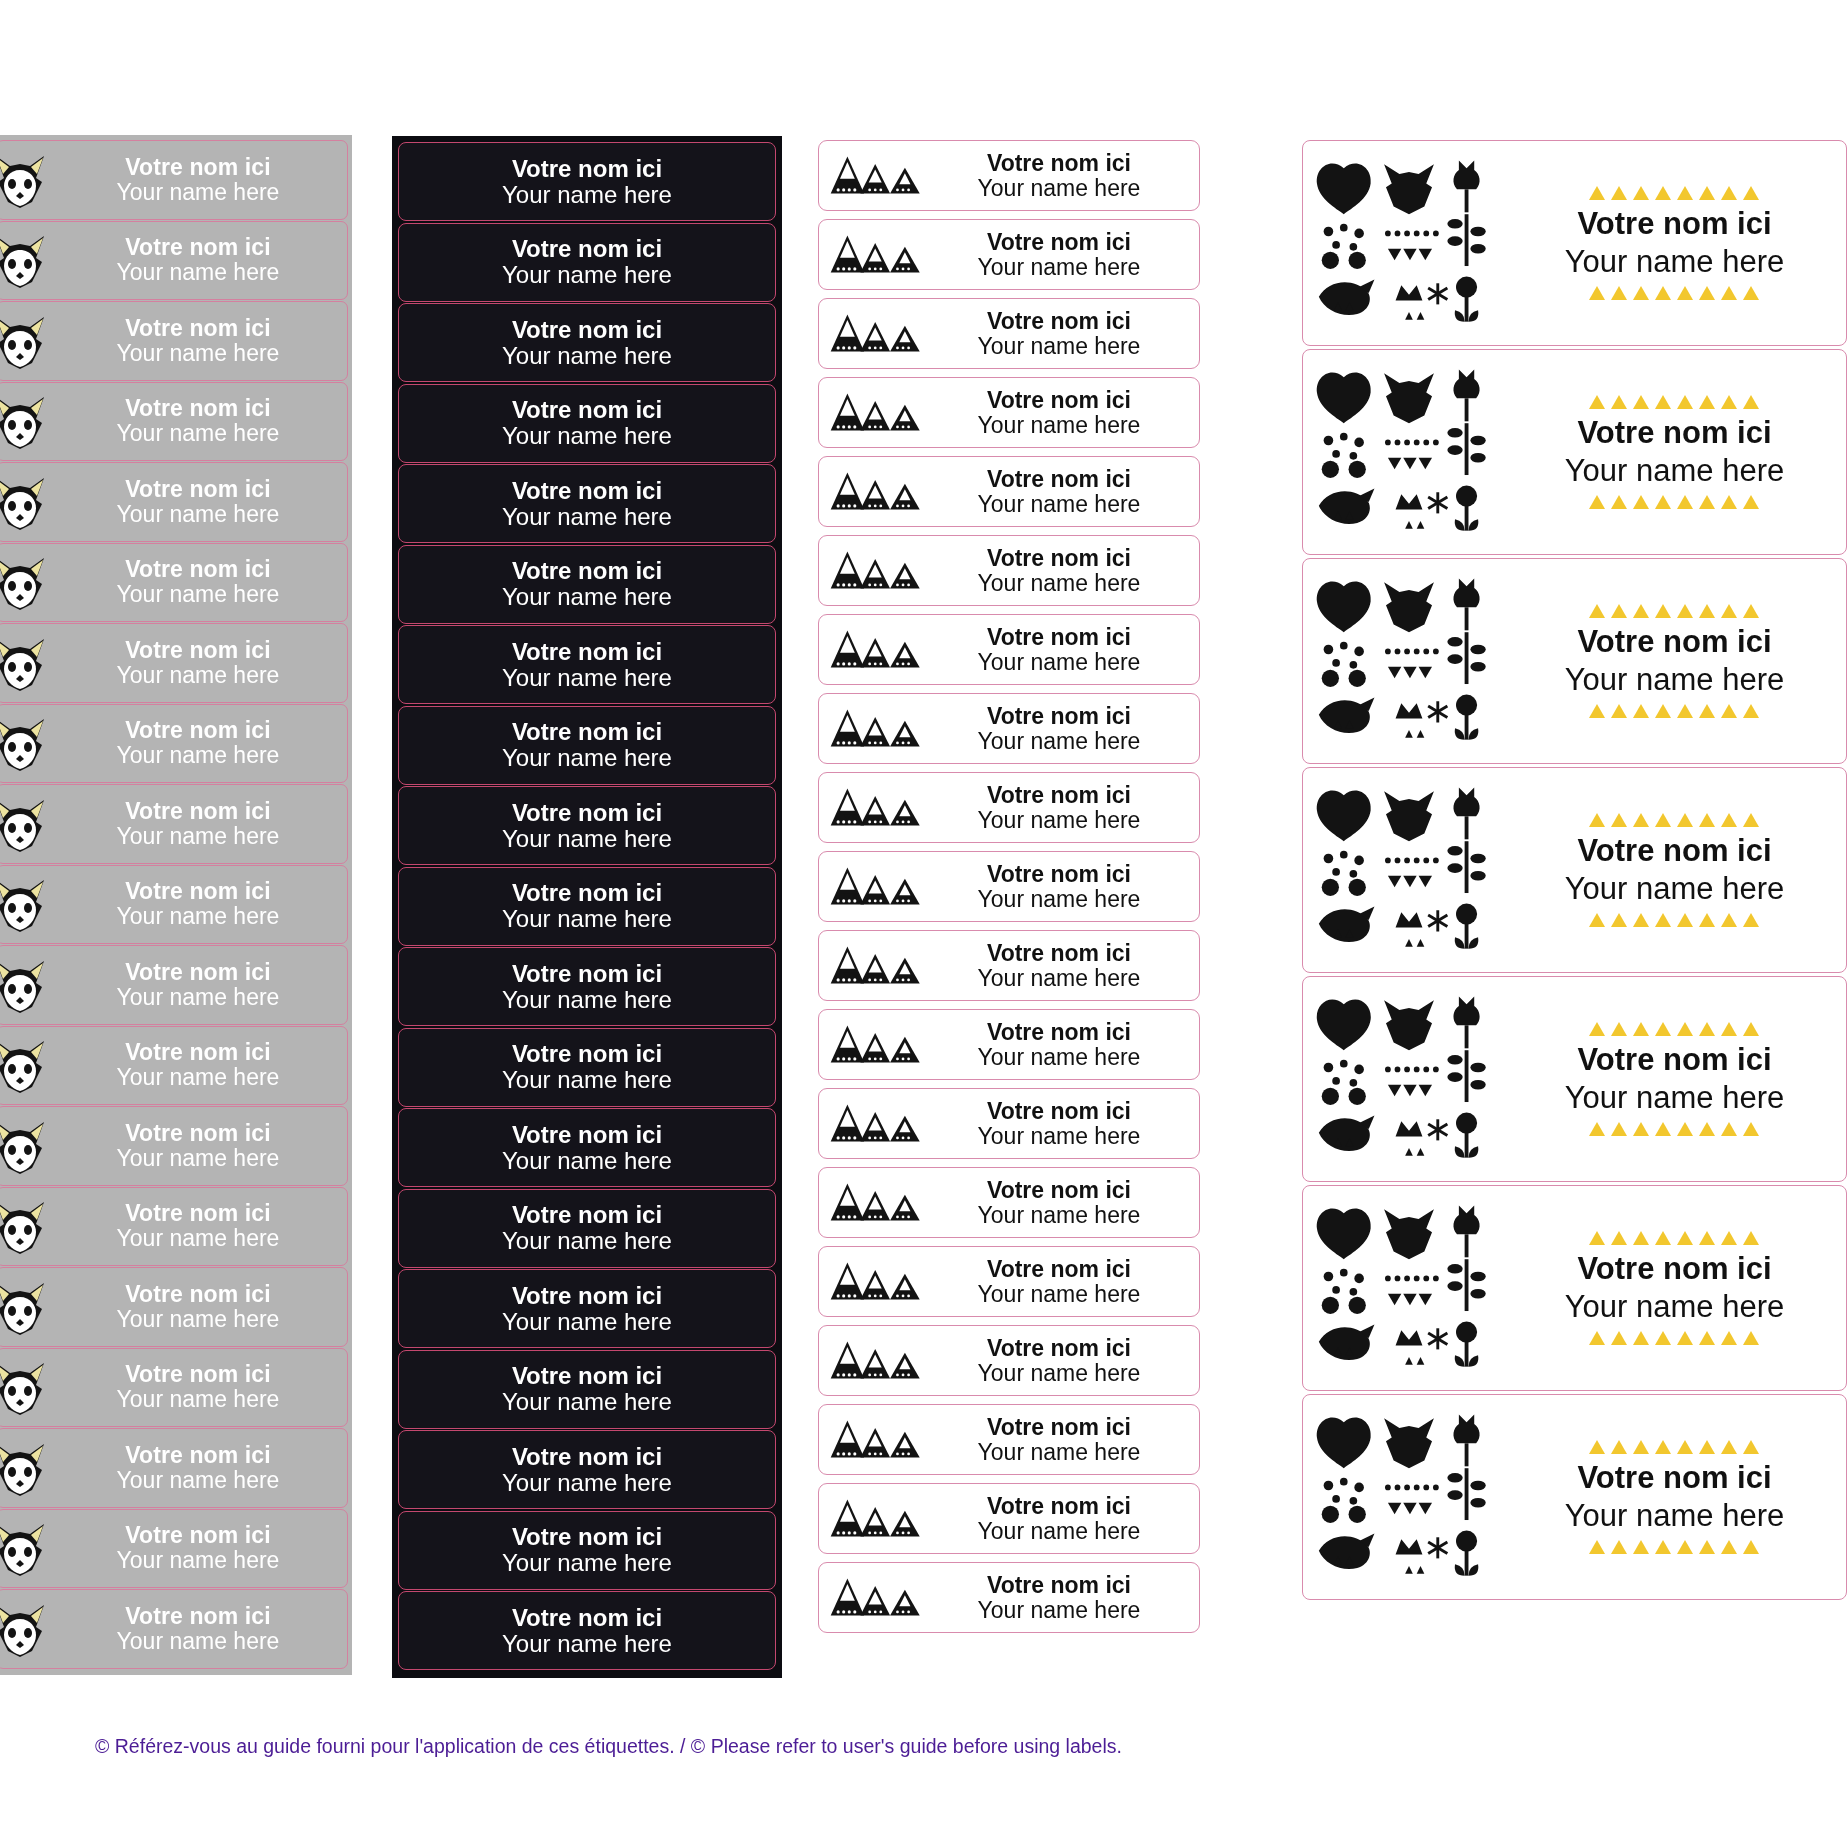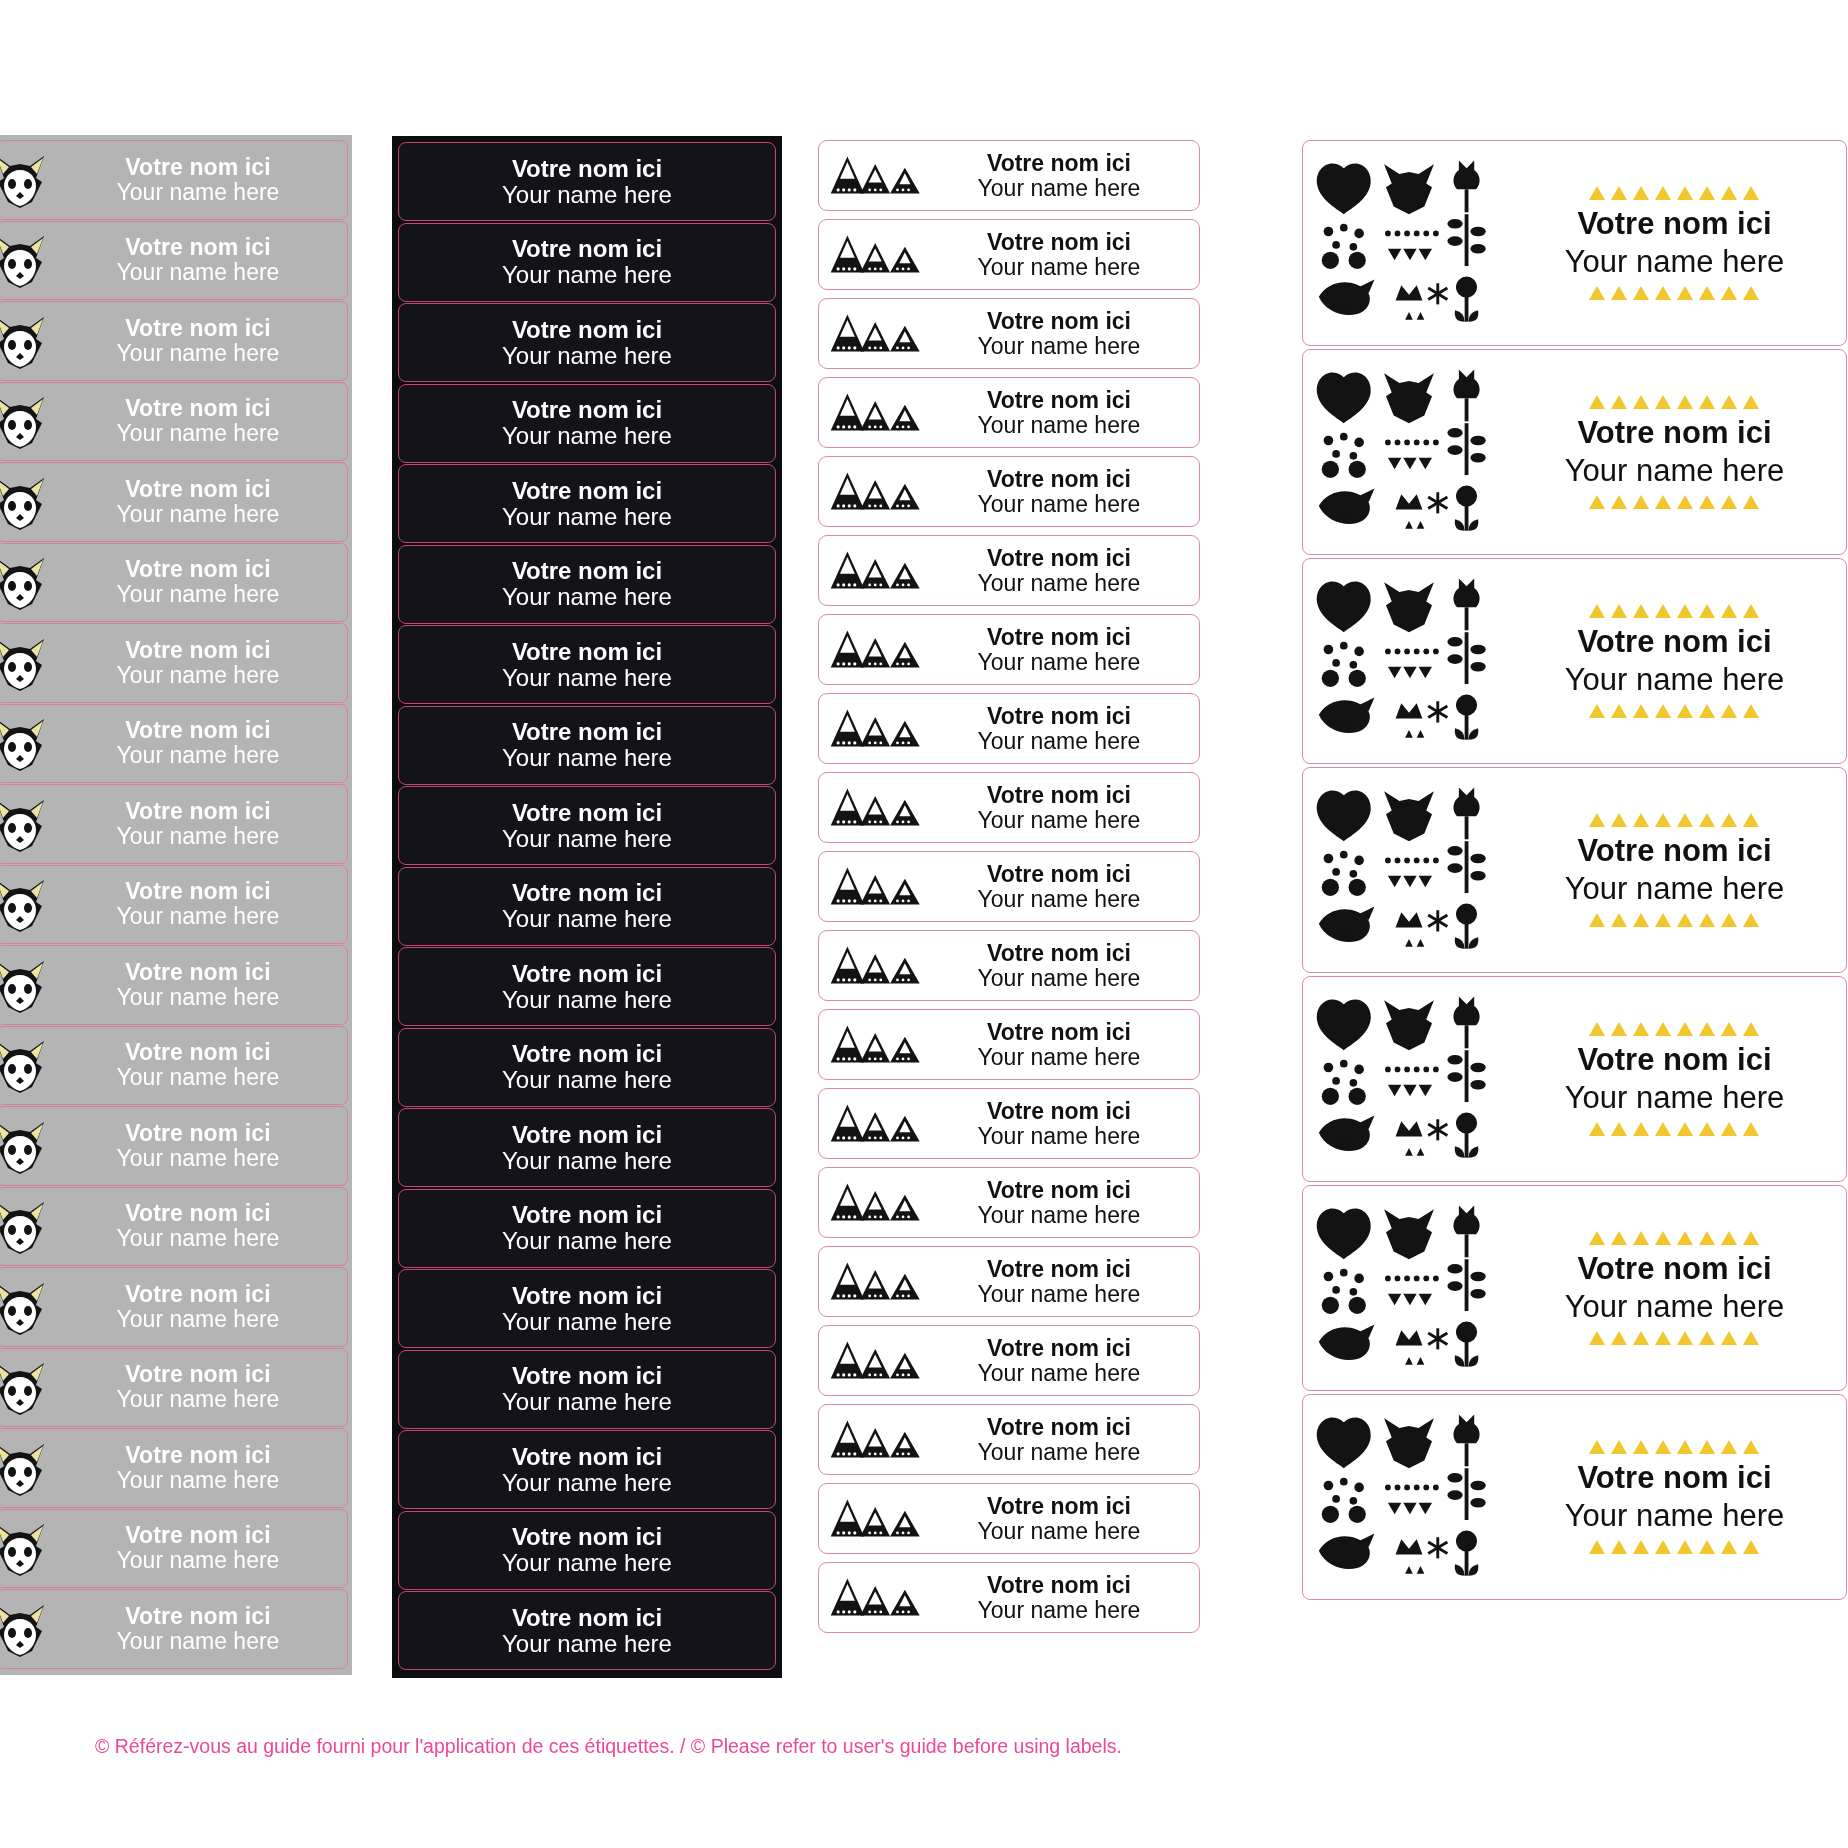--- a/index.html
+++ b/index.html
@@ -131,21 +131,21 @@
   }
   .folk-label .tri-row { line-height: 0; margin: 4px 0; }
   .folk-label .t1 { font-size: 31px; font-weight: 700; line-height: 1.22; }
   .folk-label .t2 { font-size: 31px; font-weight: 400; line-height: 1.22; }
 
   
   #footer {
     position: absolute;
     left: 95px; top: 1735px;
     font-size: 19.5px;
-    color: #ec4899;
+    color: #4c1d95;
     font-family: "Liberation Sans", sans-serif;
     white-space: nowrap;
   }
 </style>
 </head>
 <body>
 
 <div id="sheet">
 
   <div class="col" id="col-grey">

